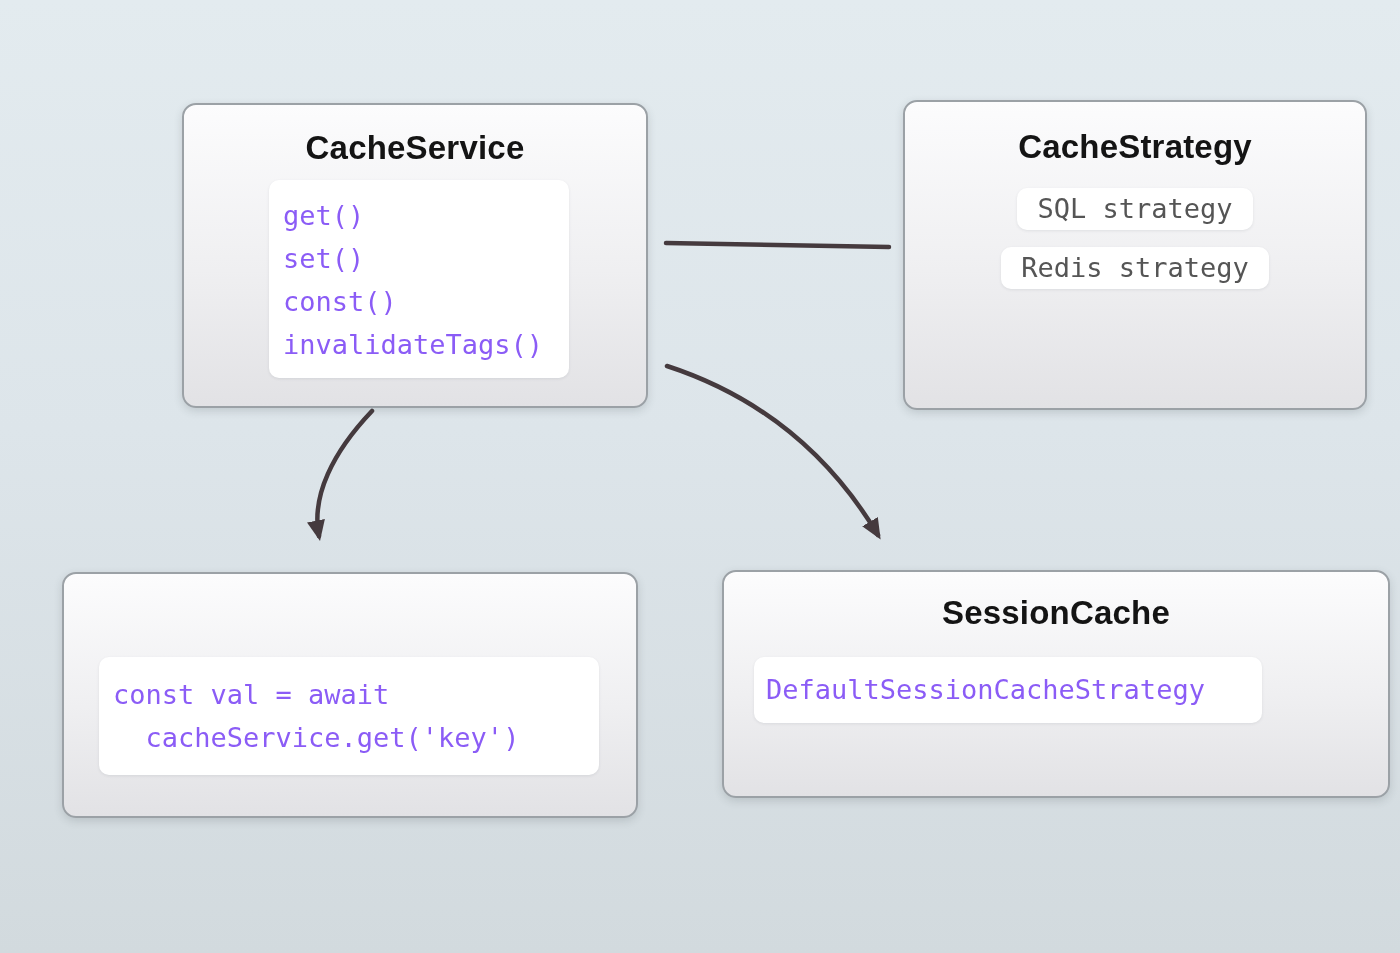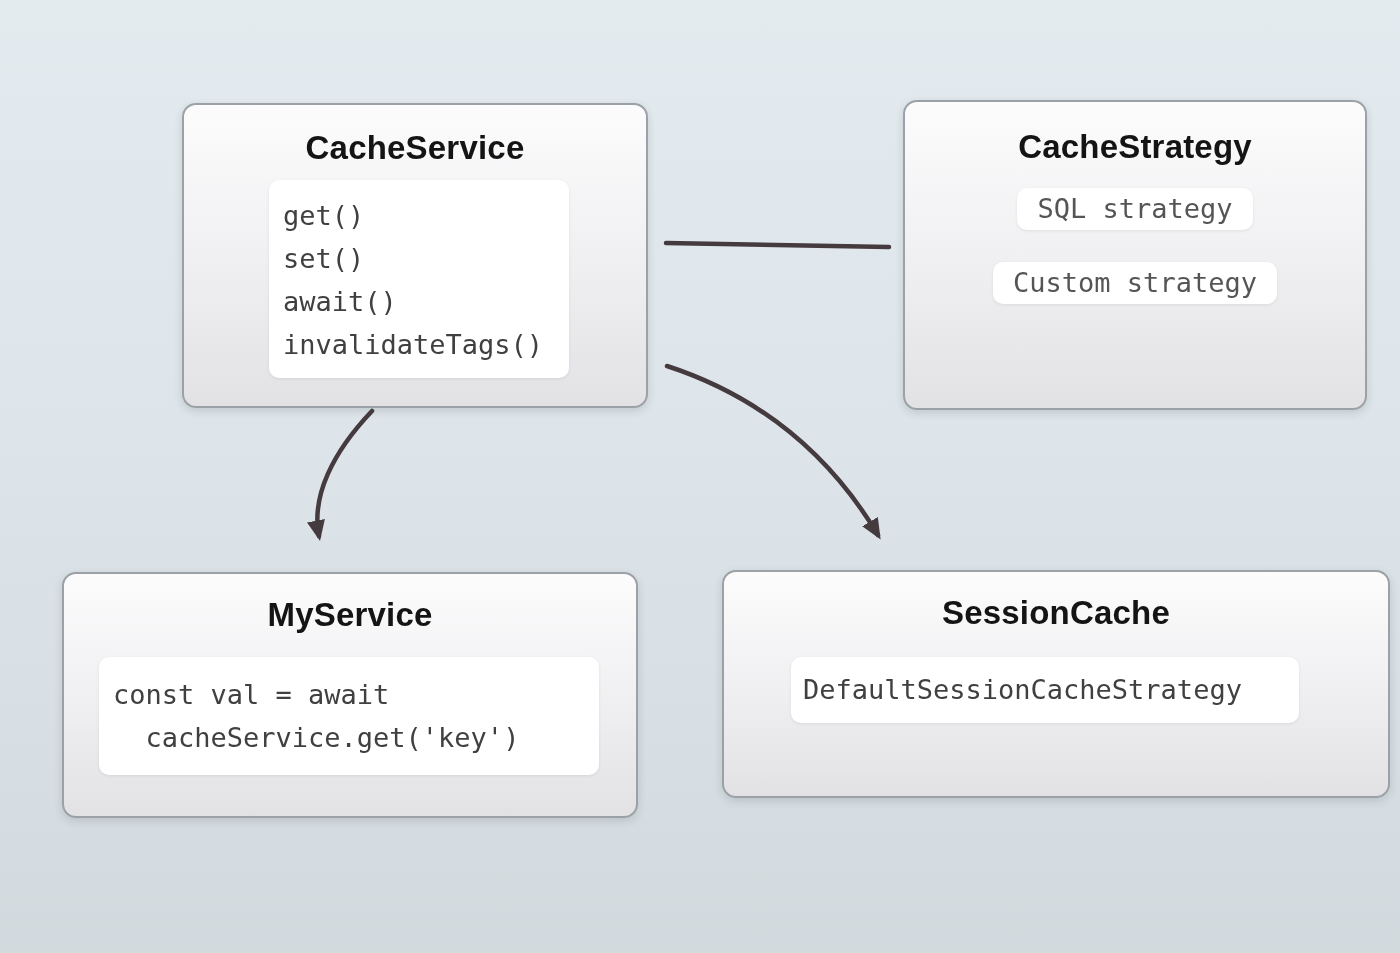--- a/index.html
+++ b/index.html
@@ -46,21 +46,21 @@
   .panel {
     position: absolute;
     background: #ffffff;
     border-radius: 10px;
     box-shadow: 0 1px 3px rgba(60,70,80,0.10);
   }
 
   .code-line {
     font-family: "DejaVu Sans Mono", "Liberation Mono", monospace;
     font-size: 27px;
-    color: #404040;
+    color: #8b5cf6;
     white-space: pre;
     line-height: 43px;
   }
 
   
   .n-cache-service { left: 182px; top: 103px; width: 466px; height: 305px; }
   .n-cache-service .node-title { margin-top: 24px; }
   .n-cache-service .panel {
     left: 85px; top: 75px; width: 300px; height: 198px;
     padding: 14px 0 14px 14px;
@@ -68,21 +68,21 @@
 
   
   .n-cache-strategy { left: 903px; top: 100px; width: 464px; height: 310px; }
   .n-cache-strategy .node-title { margin-top: 26px; }
   .pill-stack {
     position: absolute;
     left: 0; top: 86px; width: 100%;
     display: flex;
     flex-direction: column;
     align-items: center;
-    gap: 32px;
+    gap: 17px;
   }
   .pill {
     background: #ffffff;
     border-radius: 10px;
     padding: 6px 20px;
     box-shadow: 0 1px 3px rgba(60,70,80,0.10);
   }
   .pill .code-line { line-height: 30px; color: #555555; }
 
   
@@ -92,21 +92,20 @@
     left: 35px; top: 83px; width: 500px; height: 118px;
     padding: 16px 0 16px 14px;
   }
 
   
   .n-session-cache { left: 722px; top: 570px; width: 668px; height: 228px; }
   .n-session-cache .node-title { margin-top: 22px; }
   .n-session-cache .panel {
     left: 30px; top: 85px; width: 508px; height: 66px;
     padding: 15px 0 15px 12px;
-    margin-left: 37px;
   }
   .n-session-cache .code-line { line-height: 36px; }
 </style>
 </head>
 <body>
 
 <div class="canvas">
 
   <svg class="arrows" viewBox="0 0 1400 953" xmlns="http://www.w3.org/2000/svg">
     <defs>
@@ -117,39 +116,38 @@
     <path d="M 666 243 L 889 247" fill="none" stroke="#453a3e" stroke-width="4.5" stroke-linecap="round"></path>
     <path d="M 372 411 C 333 452 311 496 319 536" fill="none" stroke="#453a3e" stroke-width="4.5" stroke-linecap="round" marker-end="url(#arrowhead)"></path>
     <path d="M 667 366 C 765 398 833 460 878 535" fill="none" stroke="#453a3e" stroke-width="4.5" stroke-linecap="round" marker-end="url(#arrowhead)"></path>
   </svg>
 
   <div class="node n-cache-service">
     <div class="node-title">CacheService</div>
     <div class="panel">
       <div class="code-line">get()</div>
       <div class="code-line">set()</div>
-      <div class="code-line">await()</div>
+      <div class="code-line">const()</div>
       <div class="code-line">invalidateTags()</div>
     </div>
   </div>
 
   <div class="node n-cache-strategy">
     <div class="node-title">CacheStrategy</div>
     <div class="pill-stack">
       <div class="pill">
         <div class="code-line">SQL strategy</div>
       </div>
       <div class="pill">
-        <div class="code-line">Custom strategy</div>
+        <div class="code-line">Redis strategy</div>
       </div>
     </div>
   </div>
 
   <div class="node n-my-service">
-    <div class="node-title">MyService</div>
     <div class="panel">
       <div class="code-line">const val = await</div>
       <div class="code-line">  cacheService.get('key')</div>
     </div>
   </div>
 
   <div class="node n-session-cache">
     <div class="node-title">SessionCache</div>
     <div class="panel">
       <div class="code-line">DefaultSessionCacheStrategy</div>

